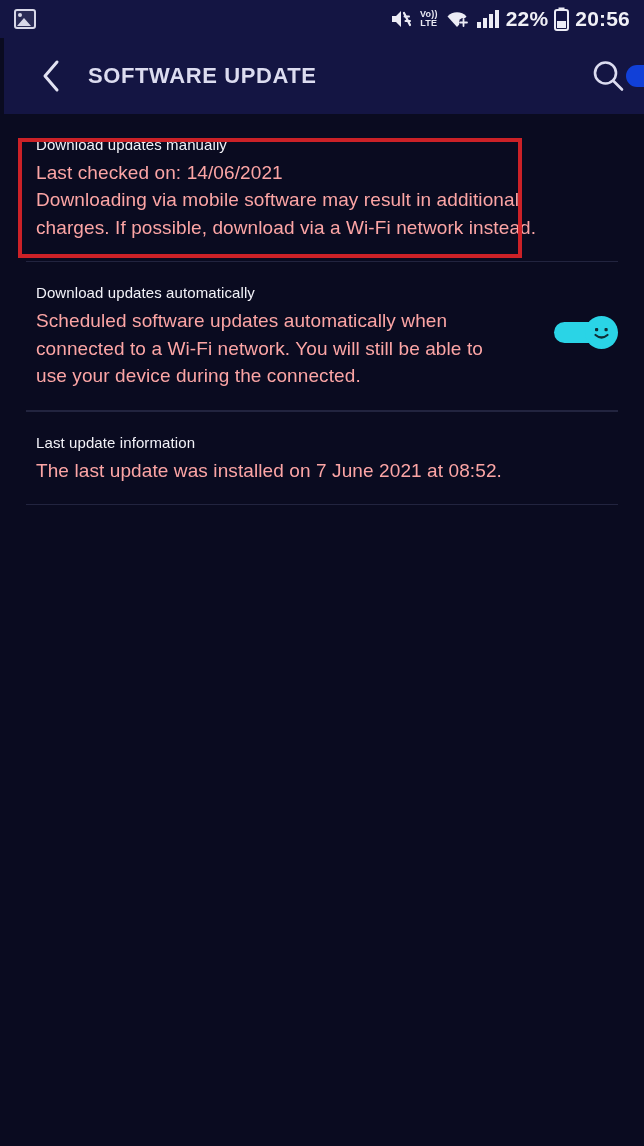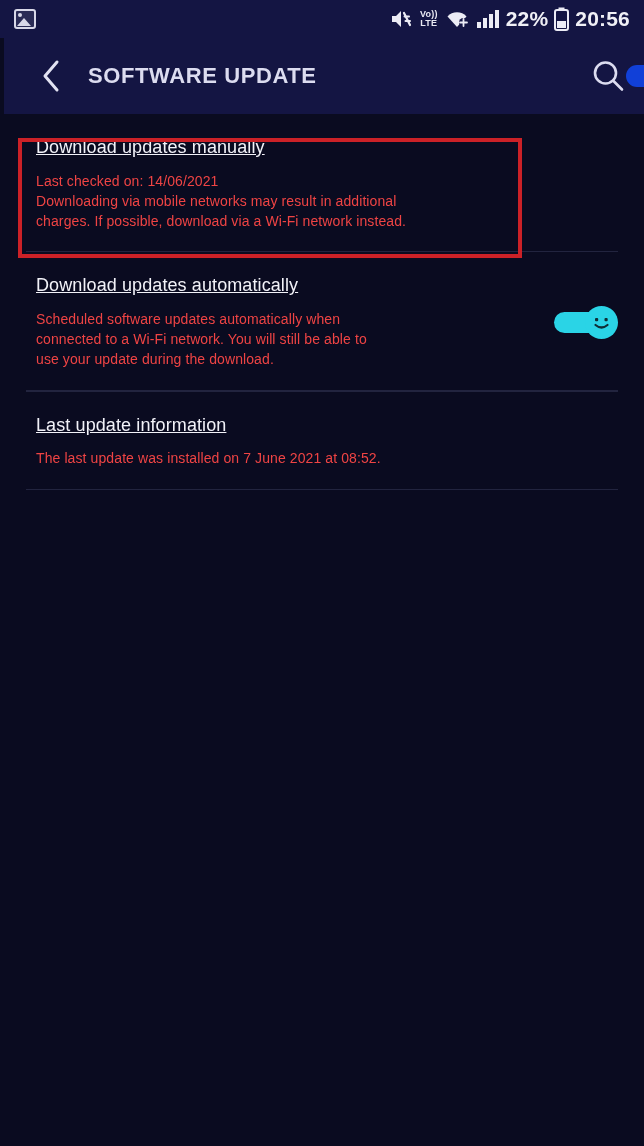--- a/index.html
+++ b/index.html
@@ -144,31 +144,30 @@
   .row {
     position: relative;
     padding: 22px 26px 20px 36px;
     box-sizing: border-box;
     display: flex;
     align-items: flex-start;
   }
   .row-text { flex: 1; min-width: 0; }
   .row-title {
     color: #f2f2f8;
-    font-size: 18px;
+    font-size: 15px;
     font-weight: 400;
     line-height: 1.25;
     letter-spacing: 0.1px;
-    text-decoration: underline;
   }
   .row-sub {
-    color: #ef4444;
-    font-size: 14px;
+    color: #fca5a5;
+    font-size: 19px;
     line-height: 1.45;
-    margin-top: 12px;
+    margin-top: 4px;
     letter-spacing: 0.1px;
   }
   .row-sub .line { display: block; white-space: nowrap; }
   .divider {
     height: 1px;
     background: #22243f;
     margin: 0 26px;
   }
 
   
@@ -280,35 +279,35 @@
     <div class="blue-pill"></div>
   </div>
 
   <div class="content">
 
     <div class="row">
       <div class="row-text">
         <div class="row-title">Download updates manually</div>
         <div class="row-sub">
           <span class="line">Last checked on: 14/06/2021</span>
-          <span class="line">Downloading via mobile networks may result in additional</span>
+          <span class="line">Downloading via mobile software may result in additional</span>
           <span class="line">charges. If possible, download via a Wi-Fi network instead.</span>
         </div>
       </div>
       <div class="annotation"></div>
     </div>
     <div class="divider"></div>
 
     <div class="row">
       <div class="row-text">
         <div class="row-title">Download updates automatically</div>
         <div class="row-sub">
           <span class="line">Scheduled software updates automatically when</span>
           <span class="line">connected to a Wi-Fi network. You will still be able to</span>
-          <span class="line">use your update during the download.</span>
+          <span class="line">use your device during the connected.</span>
         </div>
       </div>
       <div class="toggle on">
         <div class="track"></div>
         <div class="knob">
           <svg class="face" viewBox="0 0 33 33">
             <rect x="10" y="12" width="3.2" height="3.2" rx="1" fill="#0f2e36"></rect>
             <rect x="19.5" y="12" width="3.2" height="3.2" rx="1" fill="#0f2e36"></rect>
             <path d="M10.5 19 q6 5 12 0" fill="none" stroke="#0f2e36" stroke-width="2.2" stroke-linecap="round"></path>
           </svg>

